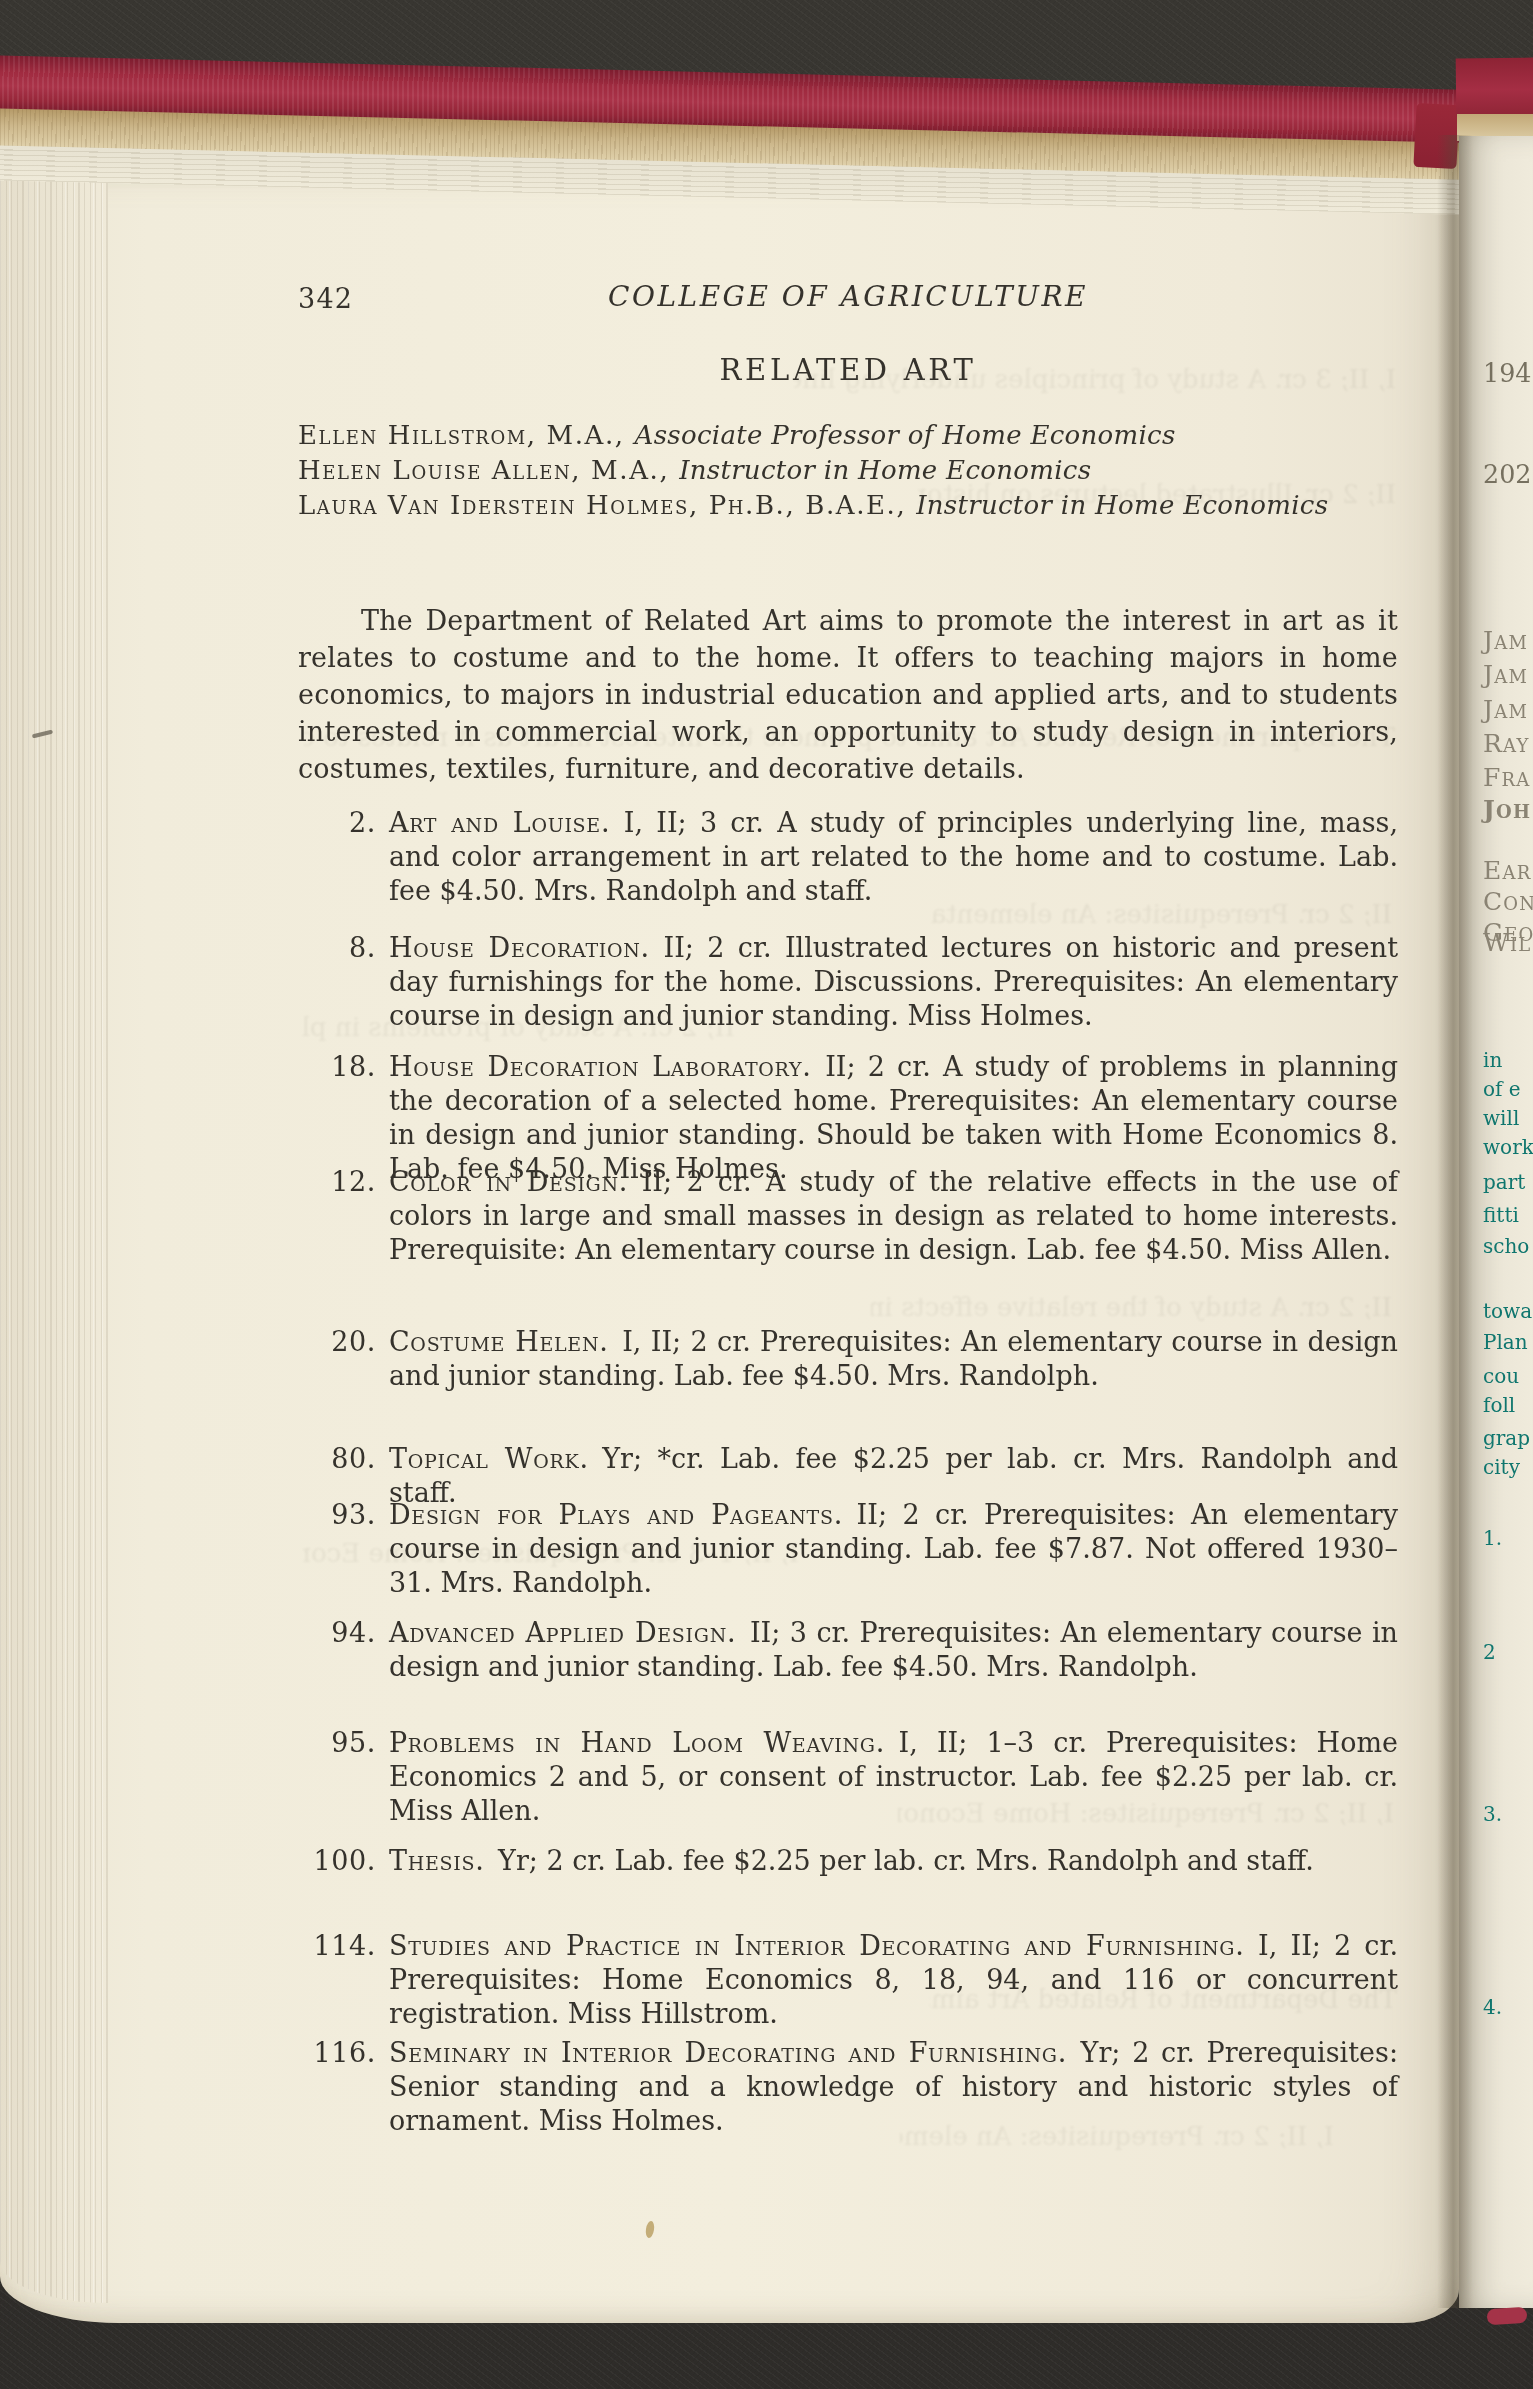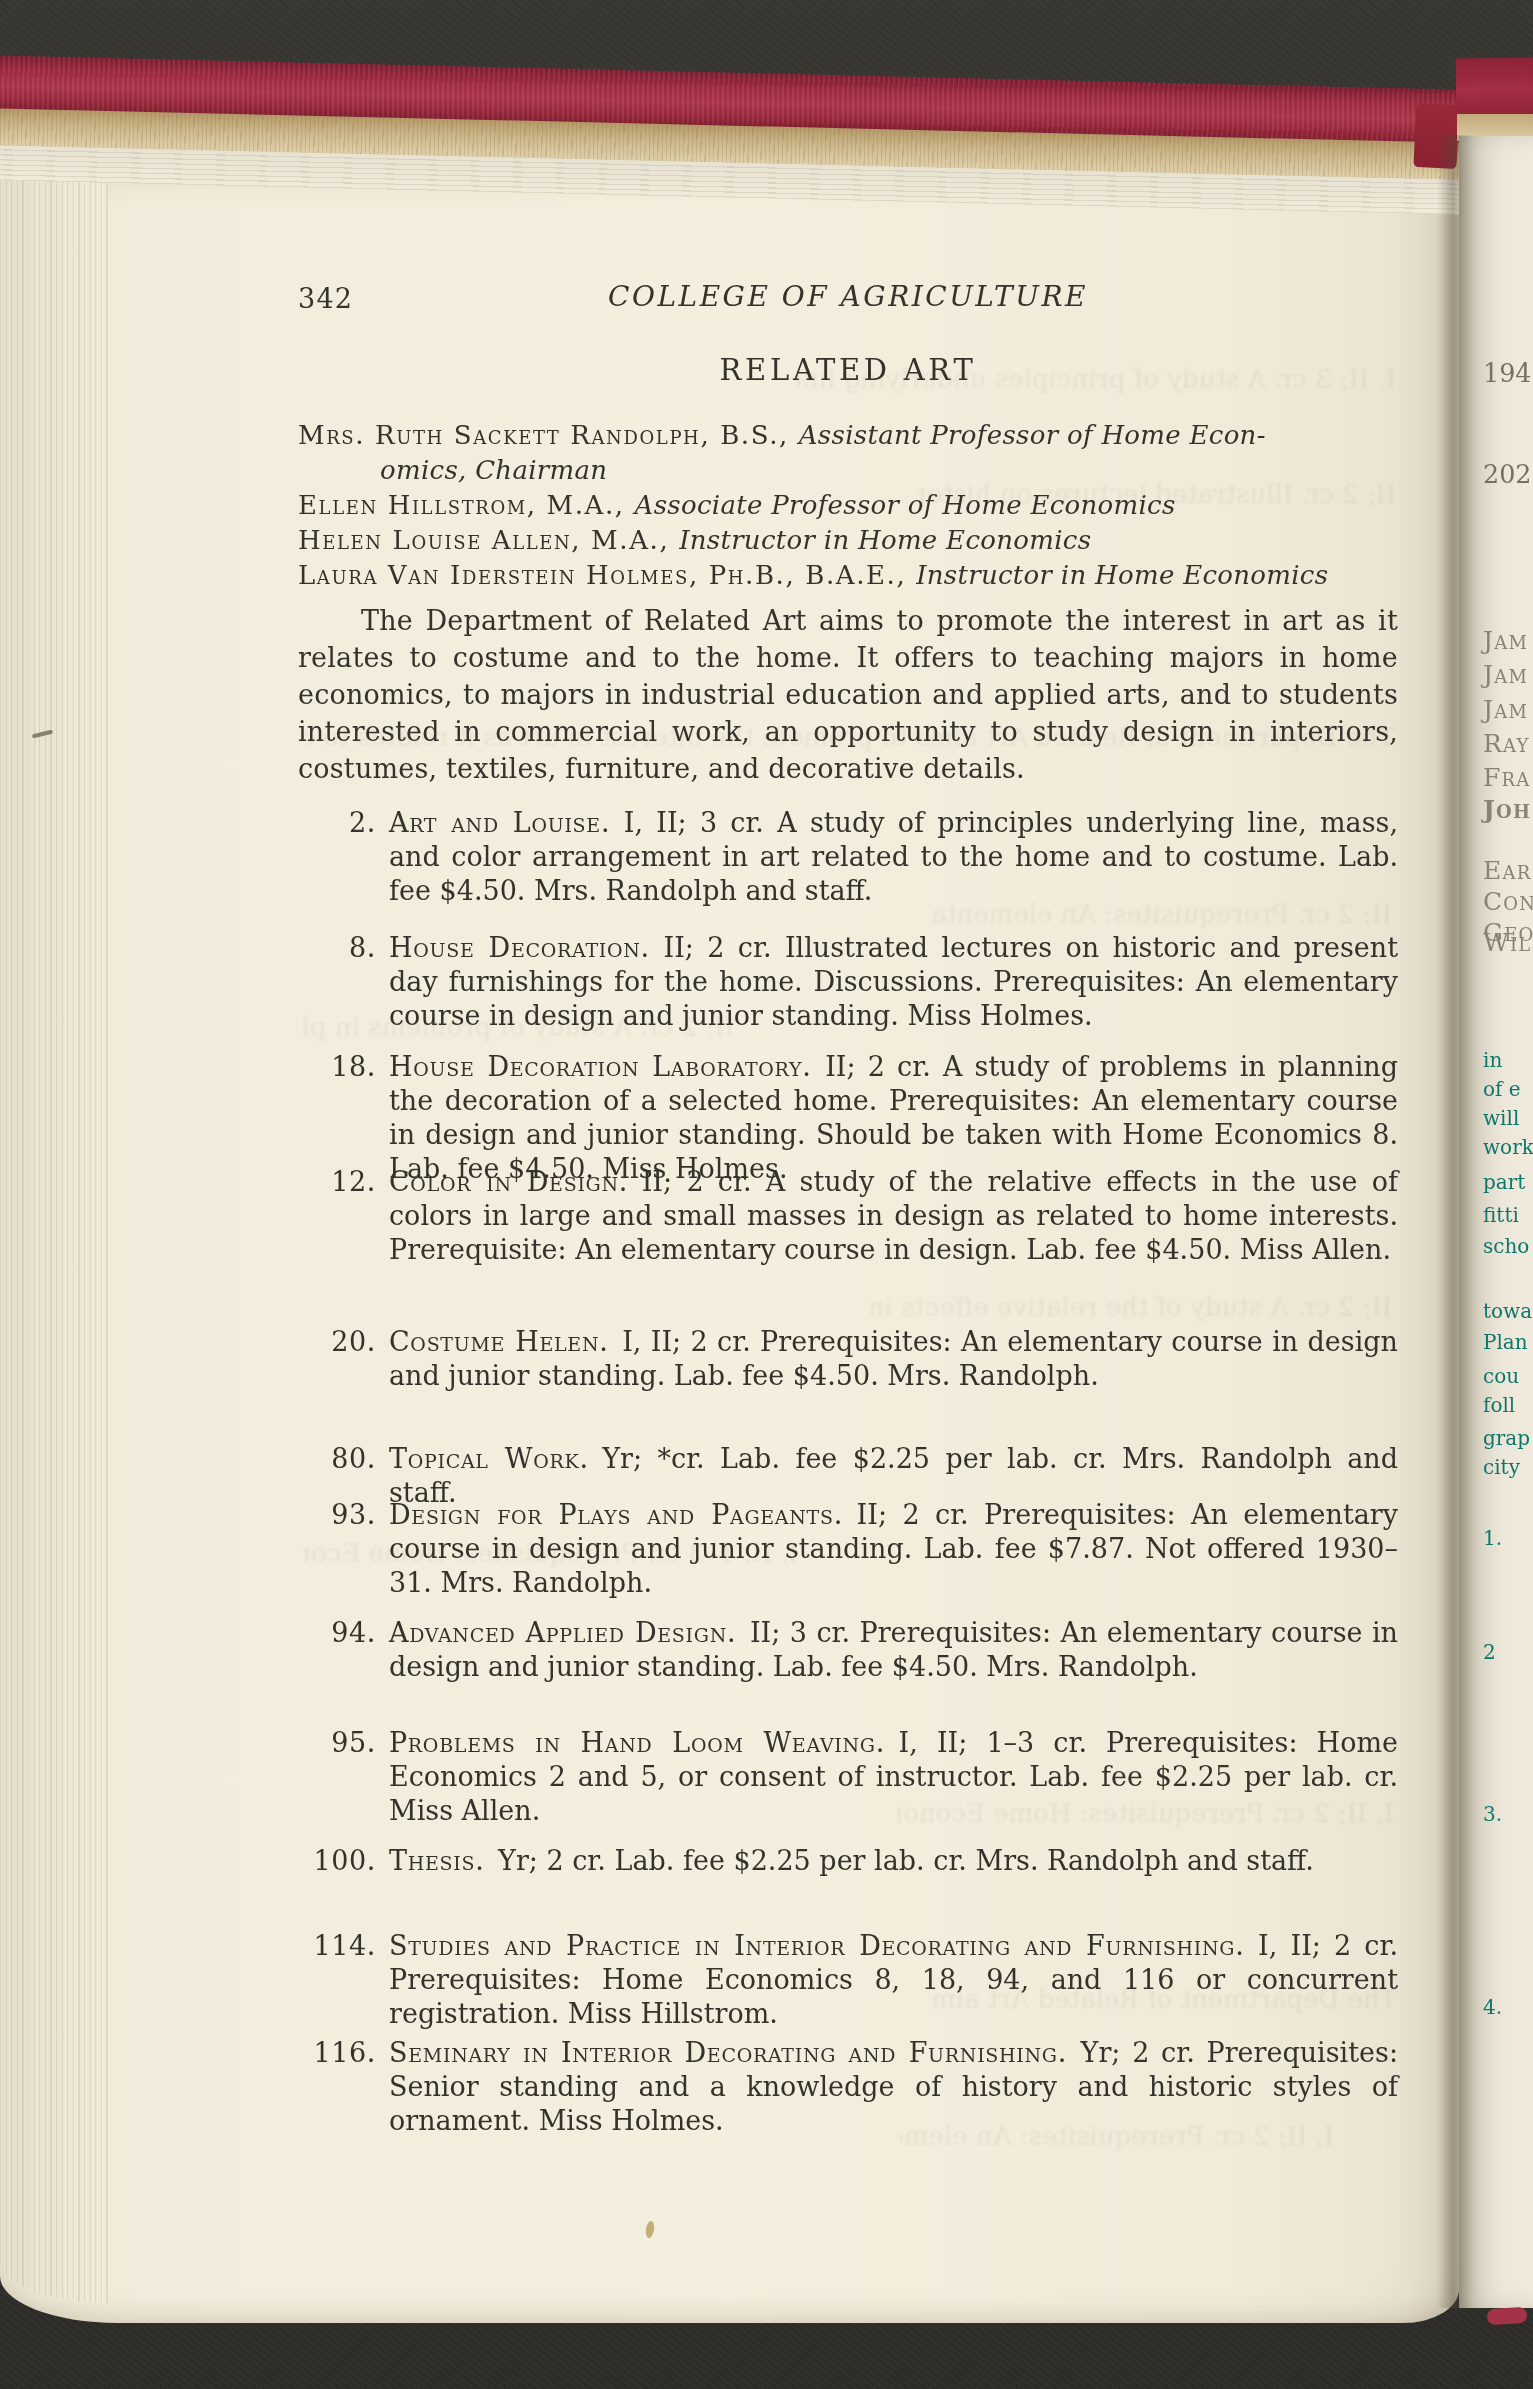--- a/index.html
+++ b/index.html
@@ -142,24 +142,20 @@
 <div class="ghost" style="left:900px;top:2120px;width:434px;">I, II; 2 cr.  Prerequisites:  An elementary course in design and junior standing.  Lab. fee $4.50.  Mrs. Randolph.</div>
 
 <div class="header-row print">
   <span class="page-number">342</span>
   <span class="running-head">COLLEGE OF AGRICULTURE</span>
 </div>
 
 <div class="section-title print">RELATED ART</div>
 
 <div class="faculty print">
-  <div class="fac">
-    <span class="fname">Mrs. Ruth Sackett Randolph, B.S., </span><span class="ftitle">Assistant Professor of Home Econ-</span><br>
-    <span class="ftitle">omics, Chairman</span>
-  </div>
   <div class="fac">
     <span class="fname">Ellen Hillstrom, M.A., </span><span class="ftitle">Associate Professor of Home Economics</span>
   </div>
   <div class="fac">
     <span class="fname">Helen Louise Allen, M.A., </span><span class="ftitle">Instructor in Home Economics</span>
   </div>
   <div class="fac">
     <span class="fname">Laura Van Iderstein Holmes, Ph.B., B.A.E., </span><span class="ftitle">Instructor in Home Economics</span>
   </div>
 </div>

